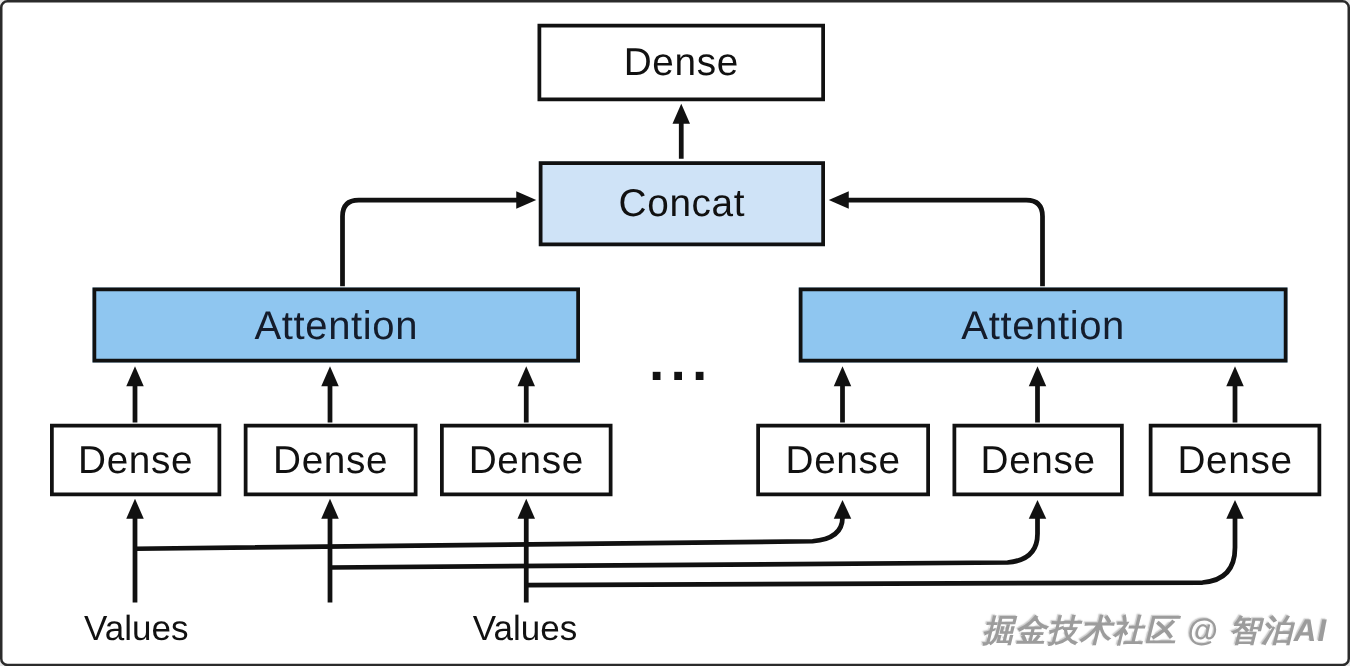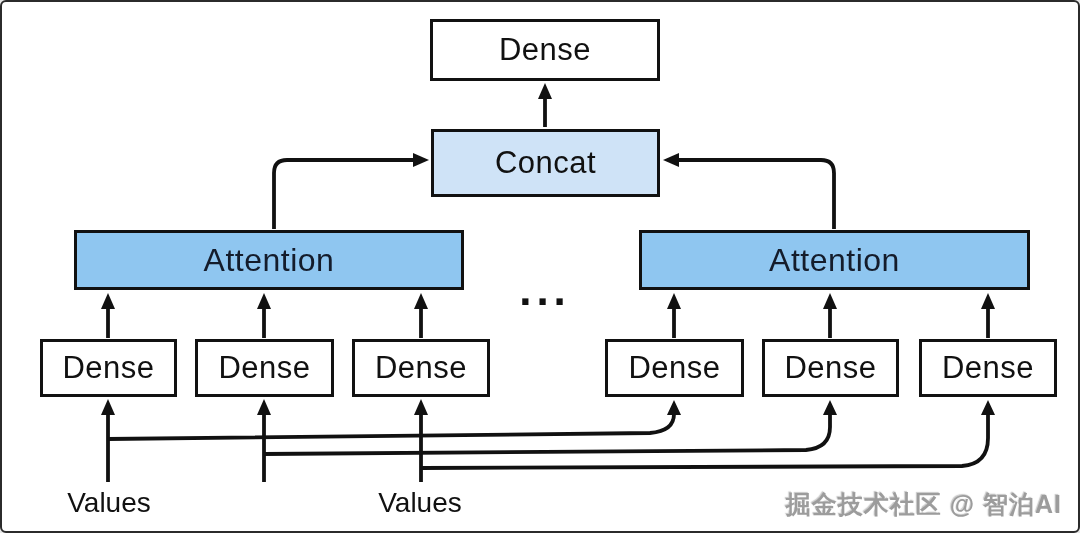--- a/index.html
+++ b/index.html
@@ -43,20 +43,21 @@
     font-size:28px;color:var(--text);
   }
   .io-queries{left:37px;}
   .io-keys{left:190px;}
   .io-values{left:348px;text-align:center;}
   .watermark{
     position:absolute;top:486px;right:16px;
     font-size:25px;font-weight:bold;color:var(--watermark-text);
     text-shadow:2px 2px 1px rgba(255,255,255,.95), -1px -1px 1px rgba(130,130,130,.45);
     letter-spacing:1px;
+    font-style:italic;
   }
 </style>
 </head>
 <body>
 
 <div class="frame">
 
   <svg class="wires" viewBox="0 0 1080 533">
 
     <path class="wire" d="M543,125 L543,96"></path>

